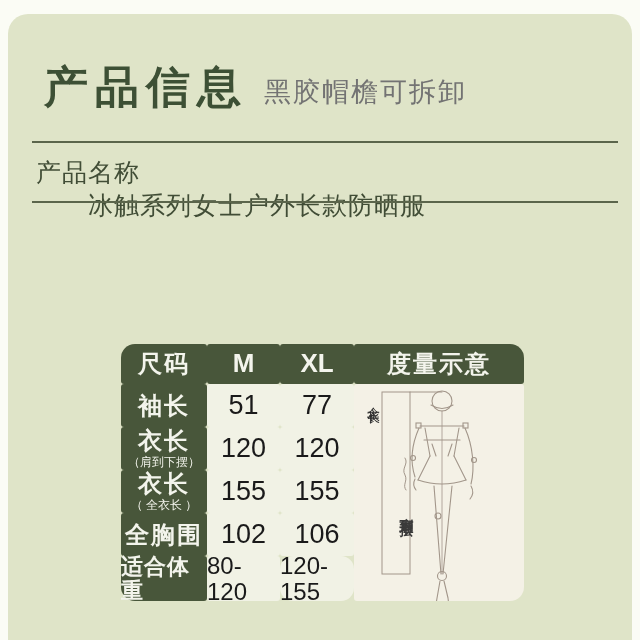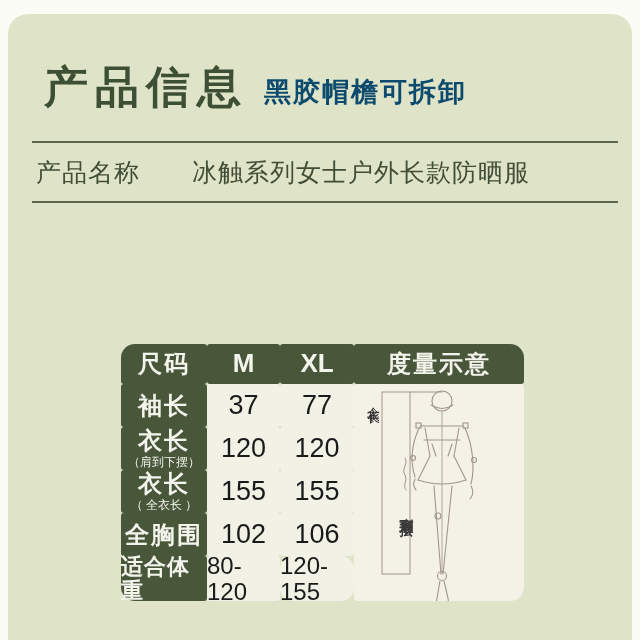--- a/index.html
+++ b/index.html
@@ -16,33 +16,34 @@
     border-radius:20px 20px 0 0;
   }
   .page-title {
     position:absolute; left:36px; top:44px;
     font-family:"DejaVu Serif","Liberation Serif",serif;
     font-weight:700; font-size:44px; letter-spacing:7px;
     color:#3d5035;
   }
   .feature-note {
     position:absolute; left:256px; top:60px;
-    font-size:27px; font-weight:700; letter-spacing:2px;
-    color:#0c4a6e;
+    font-size:27px; font-weight:400; letter-spacing:2px;
+    color:#737373;
   }
   .rule {
     position:absolute; left:24px; width:586px; height:0;
     border-top:2px solid #5b654b;
   }
   .rule1 { top:127px; }
   .rule2 { top:187px; }
   .product-row {
     position:absolute; left:28px; top:142px; width:580px;
     font-size:25px; color:#414d36; letter-spacing:1px;
     display:flex;
+    flex-direction:column;
   }
   .product-row .name { margin-left:52px; }
   .size-heading {
     position:absolute; left:32px; top:232px;
     font-family:"DejaVu Serif","Liberation Serif",serif;
     font-weight:700; font-size:42px; letter-spacing:4px;
     color:#3d5035;
     display:flex; align-items:flex-end;
   }
   .size-heading .unit {
@@ -157,21 +158,21 @@
           <path d="M86,197 L82,220 M90,197 L94,214 M82,220 L95,222 L94,214"></path>
         </g>
       </svg>
       <span class="v-label v-full-length">全衣长</span>
       <span class="v-label v-shoulder-hem">肩到下摆</span>
     </div>
 
     <div class="cell lab" style="grid-column:1;grid-row:2;">
       <span>袖长</span>
     </div>
-    <div class="cell val" style="grid-column:2;grid-row:2;">37</div>
+    <div class="cell val" style="grid-column:2;grid-row:2;">51</div>
     <div class="cell val" style="grid-column:3;grid-row:2;">77</div>
 
     <div class="cell lab" style="grid-column:1;grid-row:3;">
       <span>衣长</span>
       <span class="sub">（肩到下摆）</span>
     </div>
     <div class="cell val" style="grid-column:2;grid-row:3;">120</div>
     <div class="cell val" style="grid-column:3;grid-row:3;">120</div>
 
     <div class="cell lab" style="grid-column:1;grid-row:4;">

